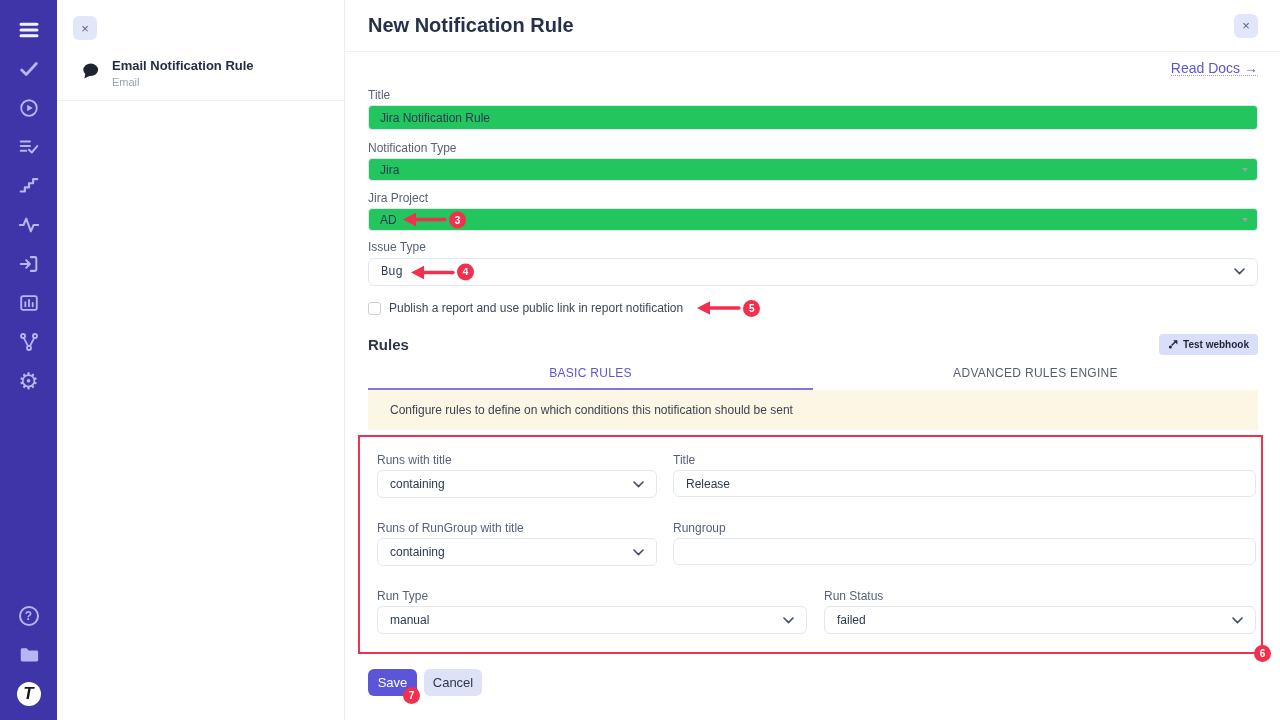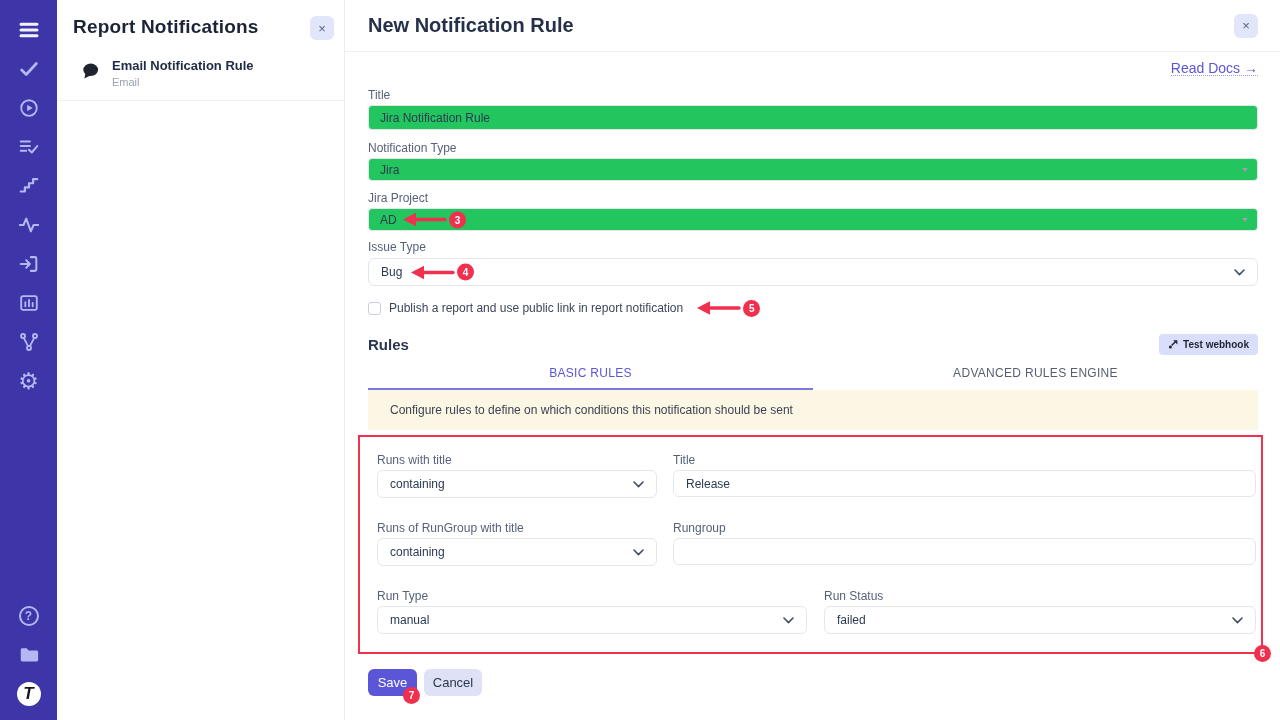--- a/index.html
+++ b/index.html
@@ -39,21 +39,21 @@
   .field-label { display:block; font-size:12px; color:#57627a; }
   .text-input { display:block; width:100%; height:25px; border:1px solid #e1e5ec; border-radius:4px; padding:0 11px; font-size:12px; color:#2c3a52; background:#22c55e; outline:none; }
   .native-select { position:relative; height:23px; border:1px solid #e1e5ec; border-radius:4px; display:flex; align-items:center; padding:0 11px; font-size:12px; color:#2c3a52; cursor:pointer; background:#22c55e; }
   .tri { position:absolute; right:9px; top:50%; transform:translateY(-50%); width:0; height:0; border-left:3.5px solid transparent; border-right:3.5px solid transparent; border-top:4.5px solid #9aa1ad; }
   .fancy-select { position:relative; height:28px; border:1px solid #e3e7ee; border-radius:6px; display:flex; align-items:center; padding:0 12px; font-size:12px; color:#2c3a52; cursor:pointer; background:#fff; }
   .chev { position:absolute; right:12px; top:50%; transform:translateY(-50%); }
 
   .g-title { margin-top:12px; } .g-title .text-input { margin-top:3px; }
   .g-notif { margin-top:11px; } .g-notif .native-select { margin-top:3px; }
   .g-jira  { margin-top:10px; } .g-jira .native-select { margin-top:3px; }
-  .g-issue { margin-top:9px;  } .g-issue .fancy-select { margin-top:4px; }
+  .g-issue { margin-top:9px;  } .g-issue .fancy-select { margin-top:4px;font-family:Liberation Mono, monospace; }
 
   .checkbox-row { display:flex; align-items:center; margin-top:15px; height:14px; }
   .checkbox { width:13px; height:13px; border:1px solid #c9cfda; border-radius:3px; background:#fff; cursor:pointer; flex:none; }
   .checkbox-label { margin-left:8px; font-size:12px; color:#3c4659; }
 
   .rules-row { display:flex; justify-content:space-between; align-items:center; margin-top:19px; }
   .rules-heading { font-size:15px; font-weight:700; color:#2b3650; }
   .test-webhook { height:21px; background:#d9defb; border-radius:4px; display:flex; align-items:center; gap:5px; padding:0 9px; font-size:10px; color:#1f2633; font-weight:600; cursor:pointer; }
 
   .tabs { display:flex; margin-top:4px; }
@@ -153,21 +153,20 @@
         <svg width="22" height="22" viewBox="0 0 24 24">
             <path d="M3 6.2c0-.9.7-1.6 1.6-1.6h4.9l2 2.4h8.9c.9 0 1.6.7 1.6 1.6v8.8c0 .9-.7 1.6-1.6 1.6H4.6c-.9 0-1.6-.7-1.6-1.6V6.2z" fill="#b4b7f3"></path>
           </svg>
       </span>
       <span class="ic ic-gap logo-circle">T</span>
     </div>
   </nav>
 
   <aside class="panel">
     <div class="panel-header">
-      <h1 class="panel-title">Report Notifications</h1>
       <span class="close-btn">×</span>
     </div>
     <div class="list-item">
       <span>
         <svg width="21" height="20" viewBox="0 0 20 20">
             <ellipse cx="10.2" cy="8.8" rx="7.4" ry="6.2" fill="#20242e"></ellipse>
             <polygon points="5,12.5 3.8,17.6 10.3,14.2" fill="#20242e"></polygon>
           </svg>
       </span>
       <span class="item-text">

